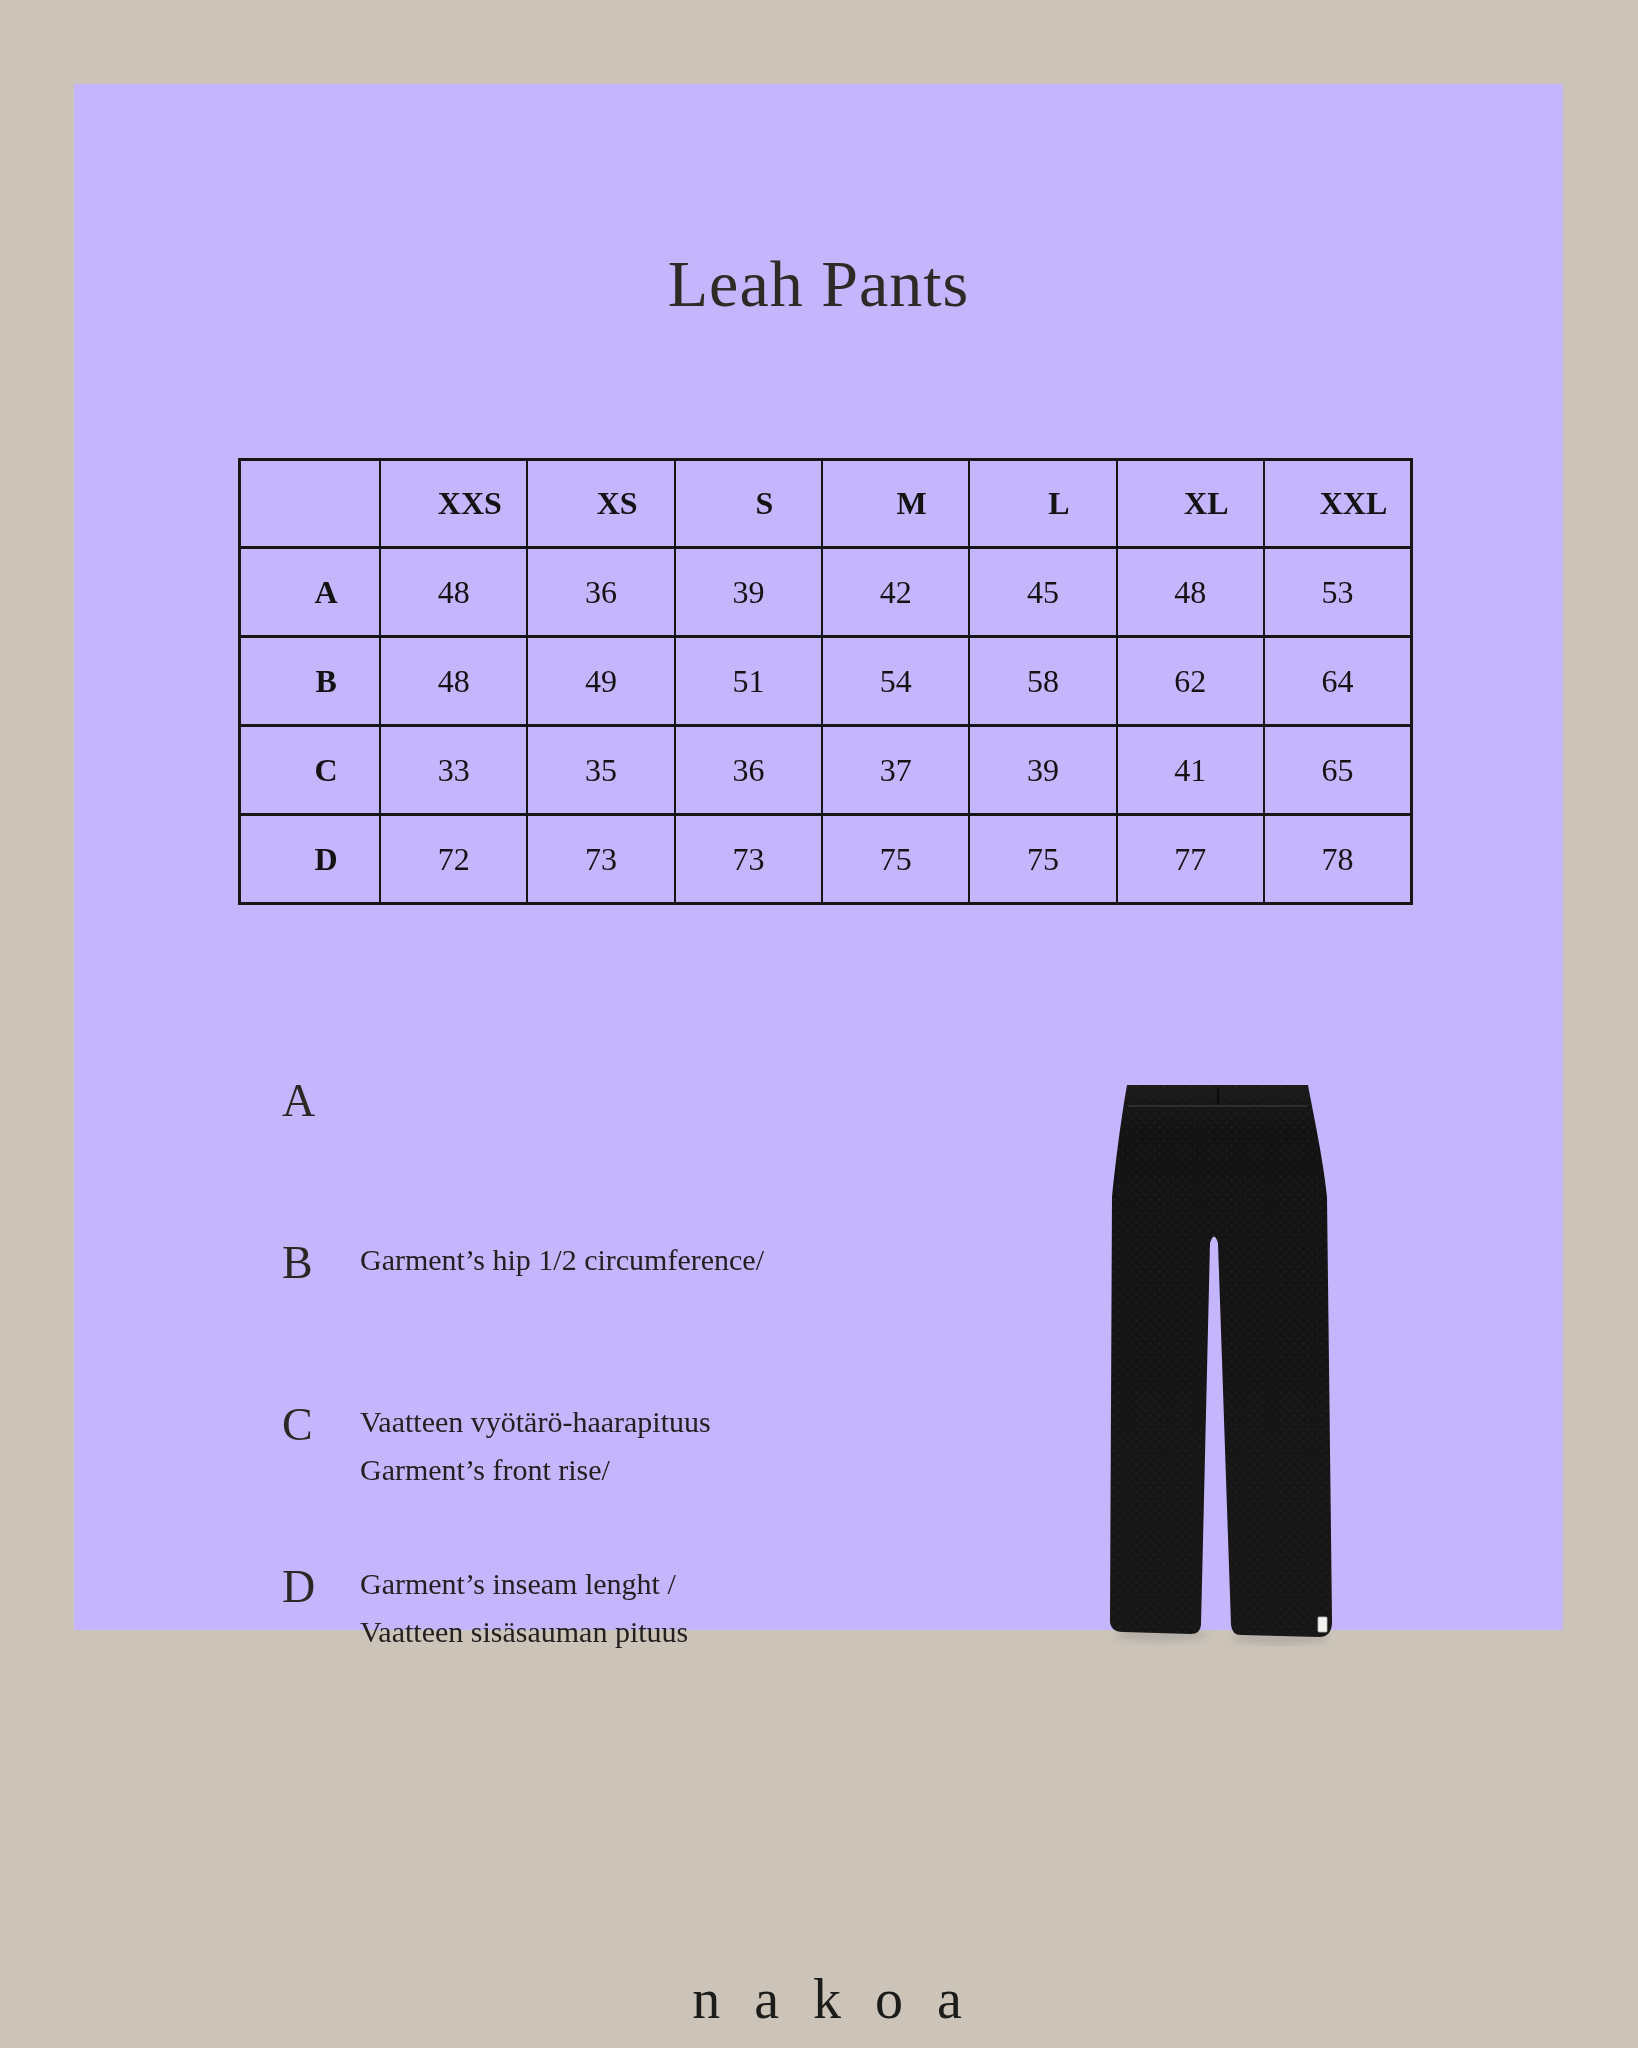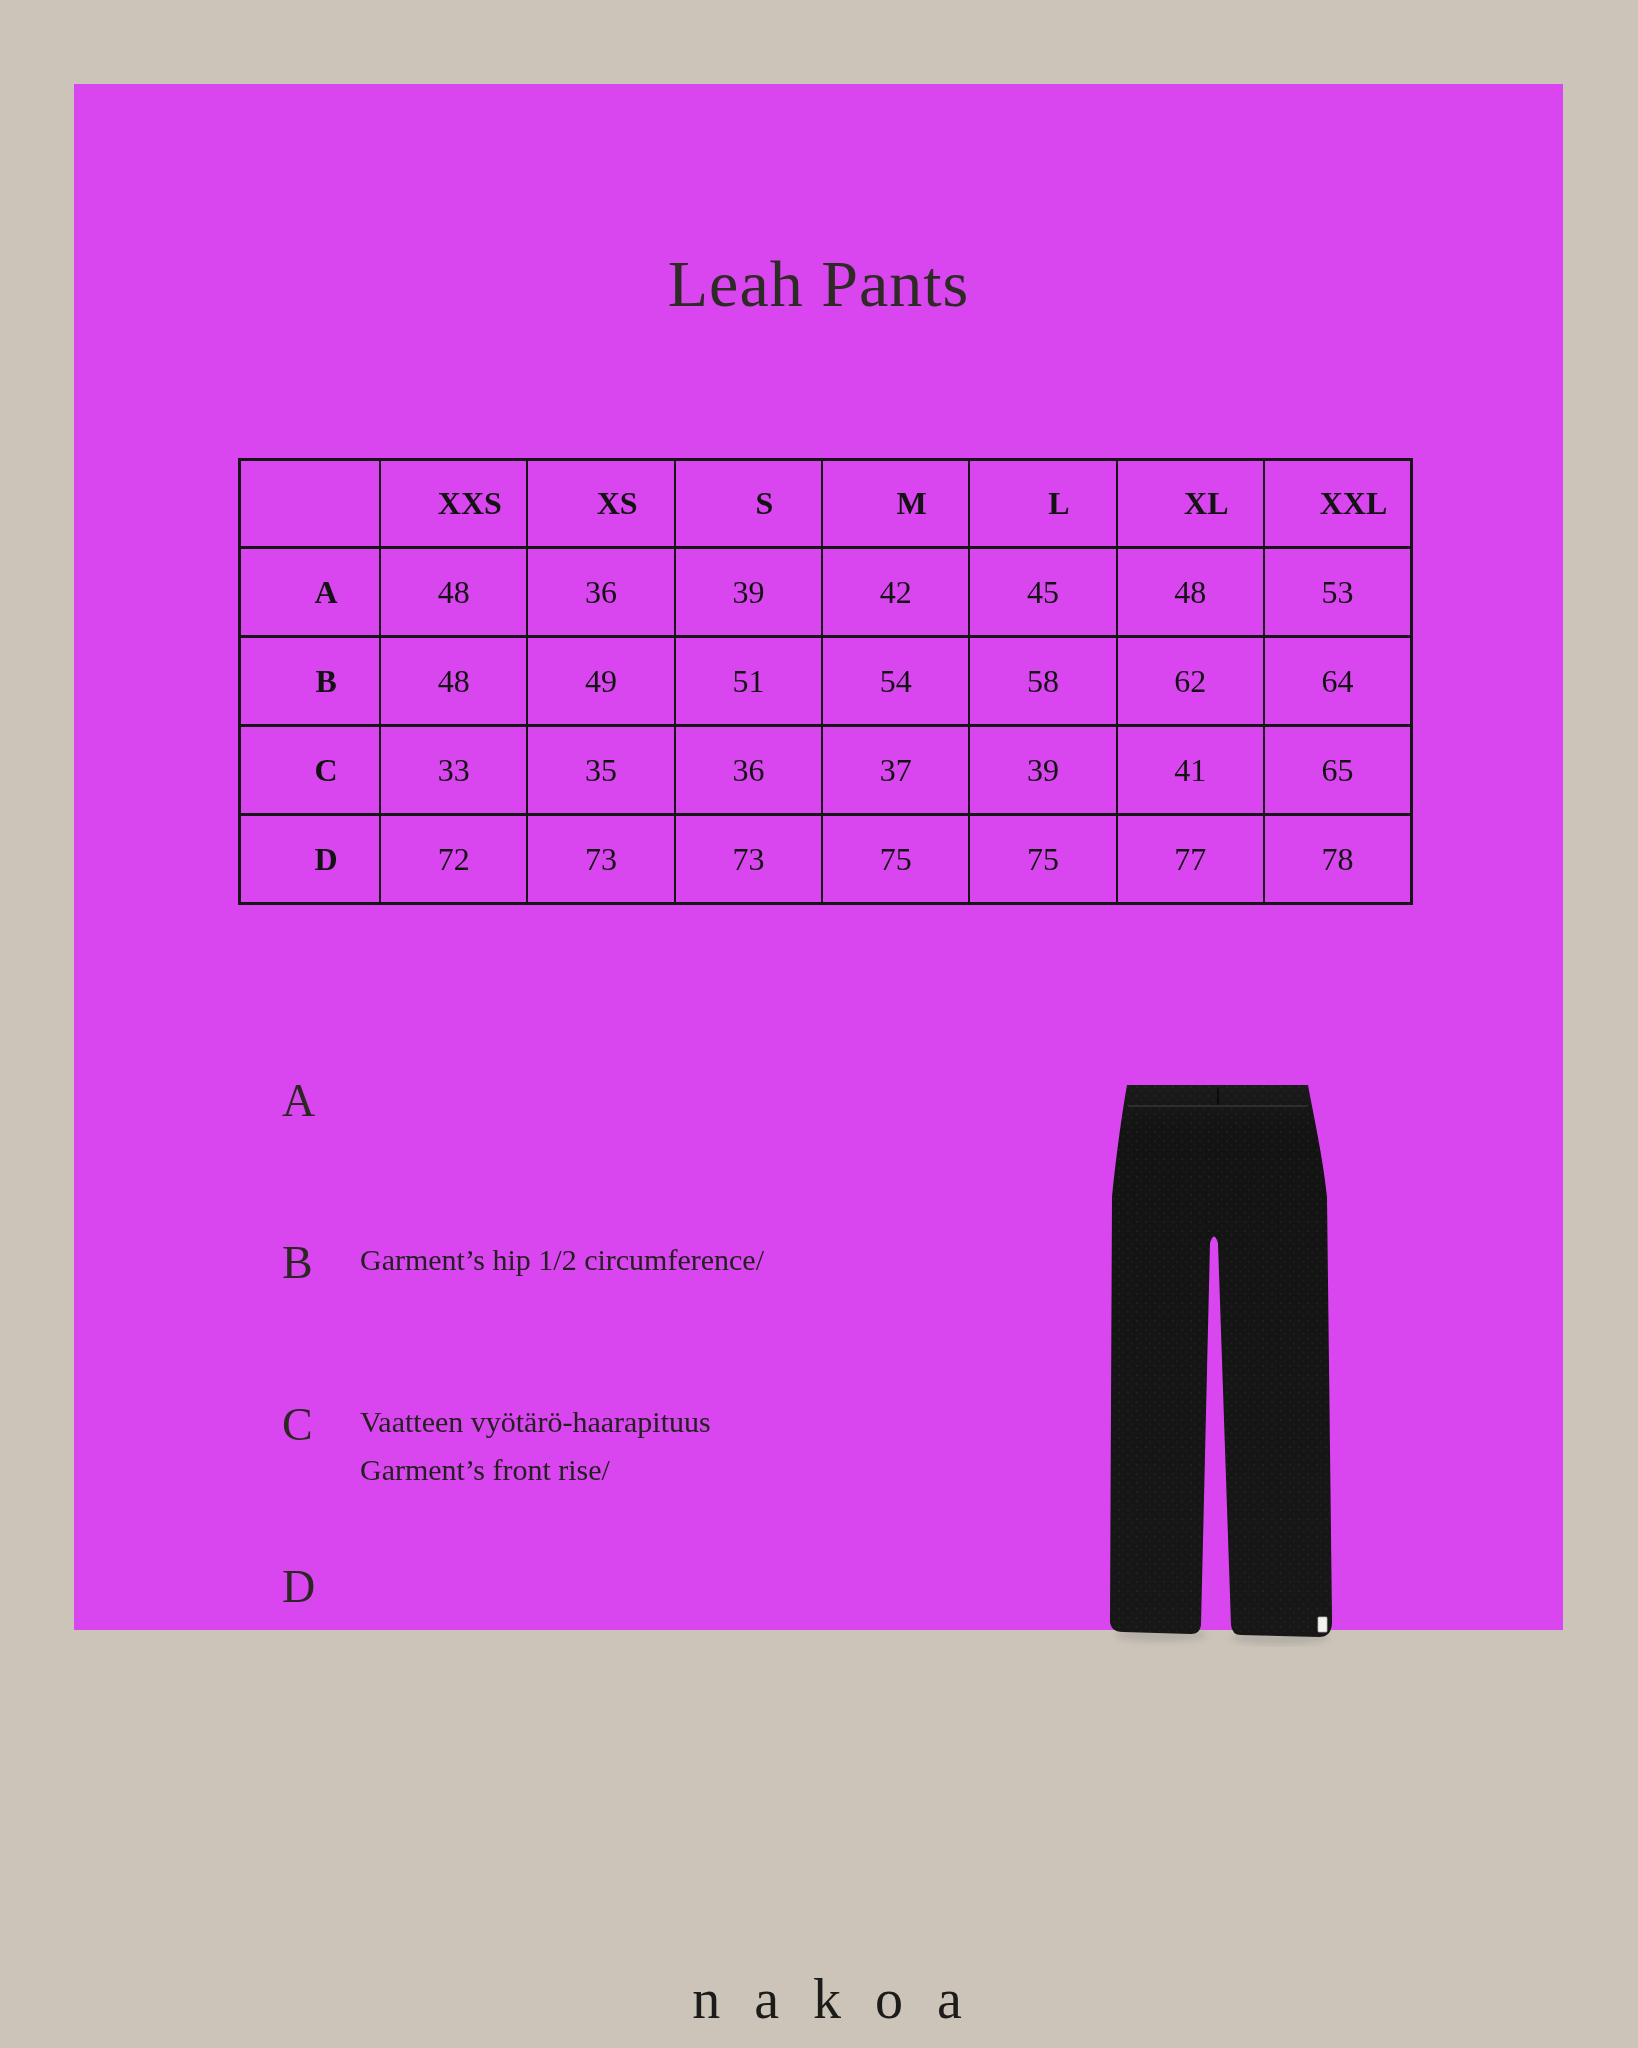--- a/index.html
+++ b/index.html
@@ -5,21 +5,21 @@
   html,body { margin:0; padding:0; }
   body {
     width:1638px; height:2048px;
     background:#ccc4b8;
     font-family:"Liberation Serif", serif;
     position:relative; overflow:hidden;
   }
   .paper {
     position:absolute; left:74px; top:84px;
     width:1489px; height:1546px;
-    background:#d946ef;
+    background:#c4b5fd;
   }
   .title {
     position:absolute; top:162px; left:0; width:100%;
     margin:0; text-align:center;
     font-size:66px; font-weight:400; letter-spacing:1px;
     color:#2e2a26;
   }
   table.size-table {
     position:absolute; left:164px; top:374px;
     width:1175px;
@@ -140,20 +140,24 @@
       </div>
       <div class="legend-item" style="top: 324px;">
         <div class="legend-letter">C</div>
         <div class="legend-text">
           <div>Vaatteen vyötärö-haarapituus</div>
           <div>Garment’s front rise/</div>
         </div>
       </div>
       <div class="legend-item" style="top: 486px;">
         <div class="legend-letter">D</div>
+        <div class="legend-text">
+          <div>Garment’s inseam lenght /</div>
+          <div>Vaatteen sisäsauman pituus</div>
+        </div>
       </div>
     </div>
 
   <figure class="product">
     <svg width="224" height="562" viewBox="0 0 224 562" xmlns="http://www.w3.org/2000/svg">
       <defs>
         <linearGradient id="pantsFill" x1="0" y1="0" x2="0" y2="1">
           <stop offset="0" stop-color="#1b1b1b"></stop>
           <stop offset="0.08" stop-color="#131313"></stop>
           <stop offset="1" stop-color="#171717"></stop>

